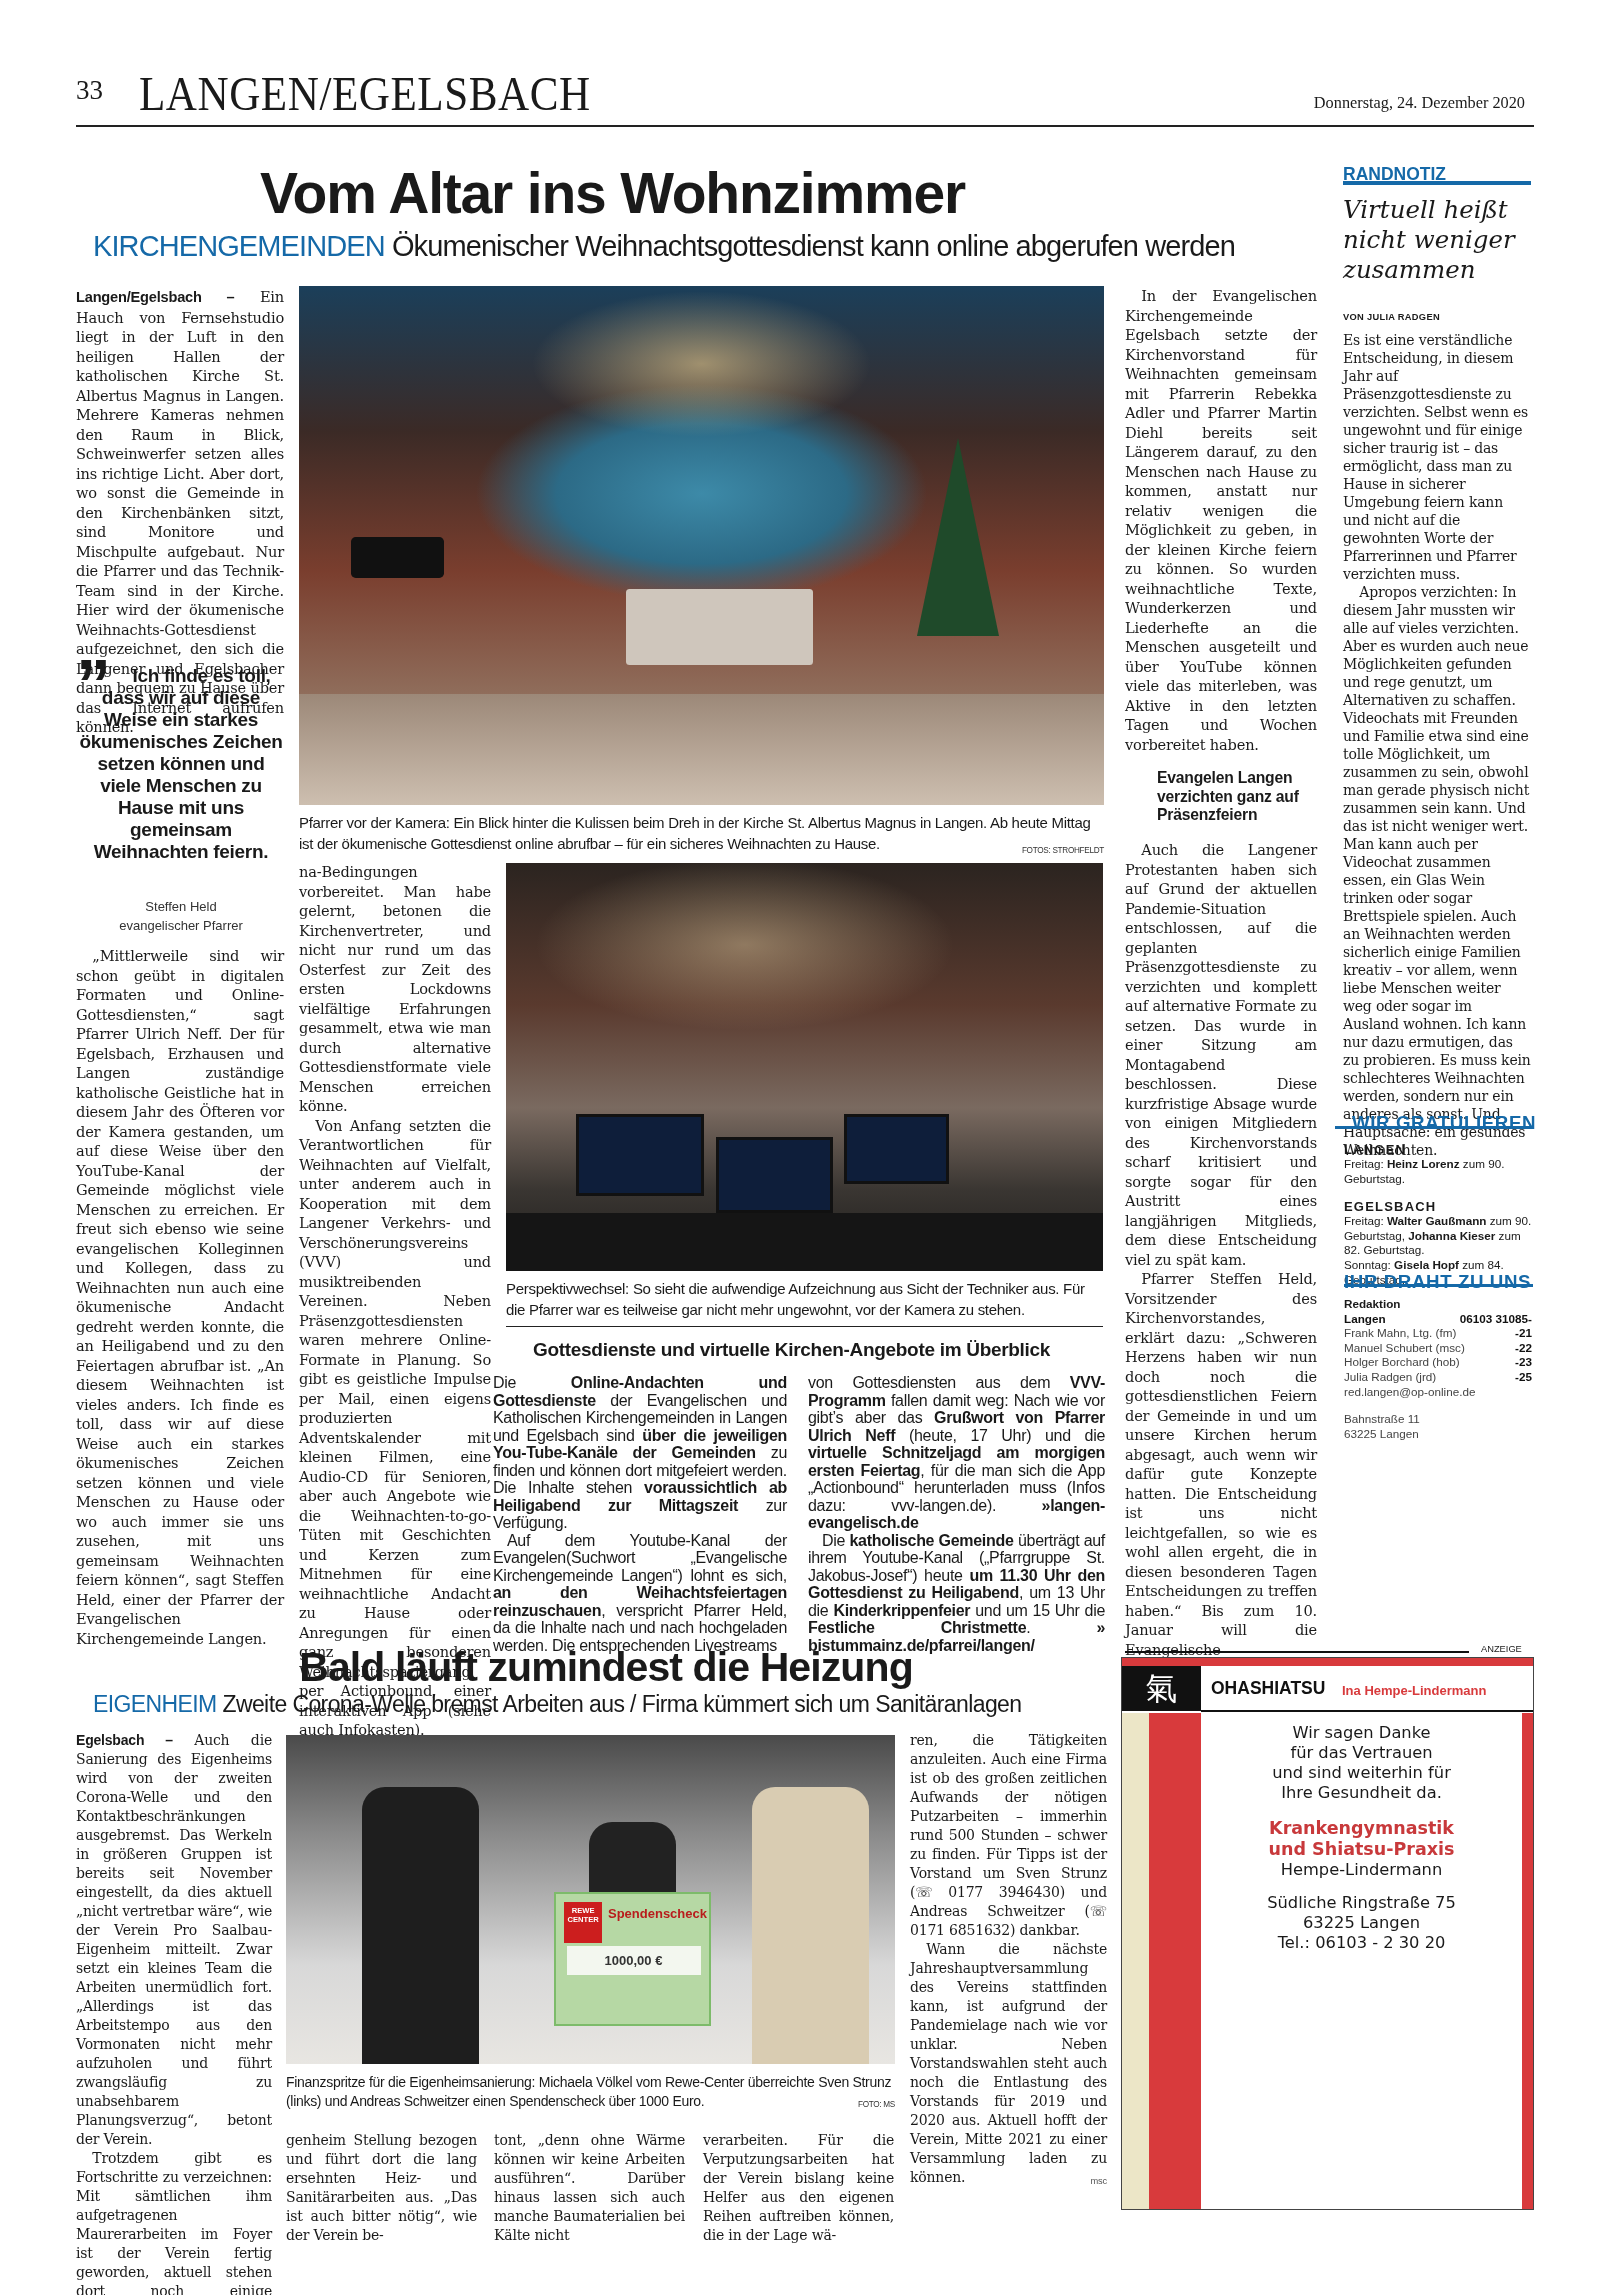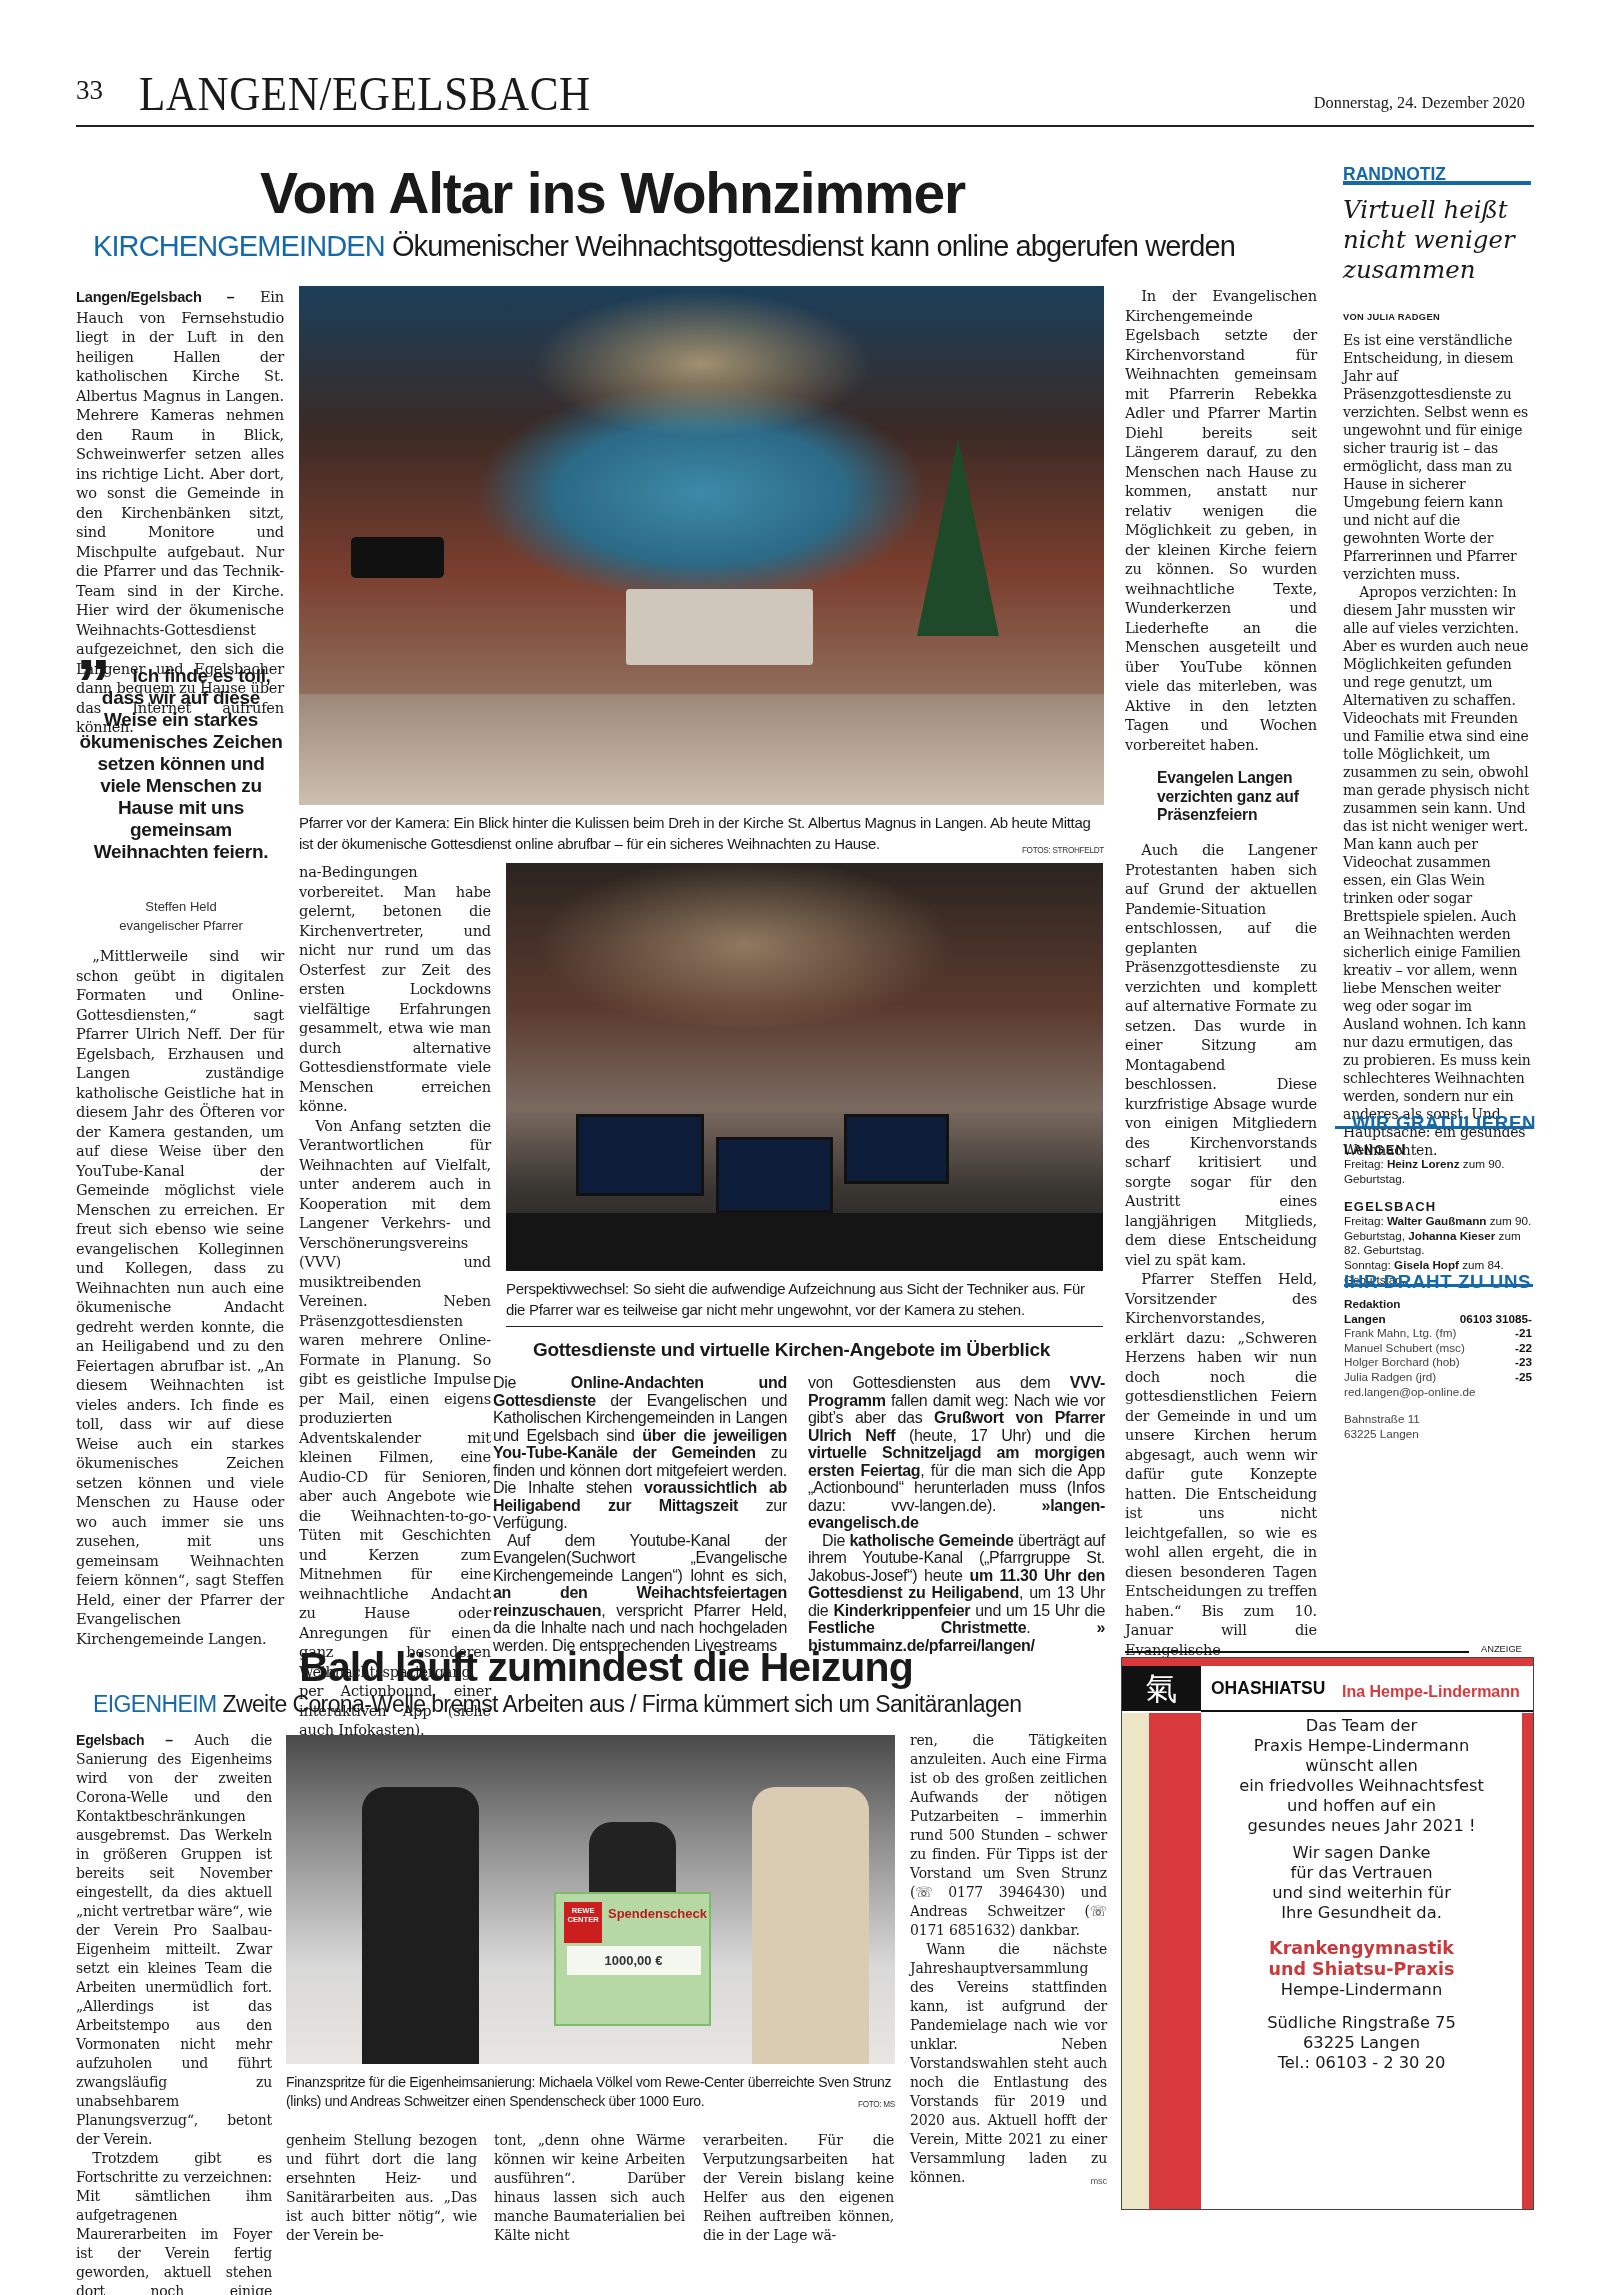--- a/index.html
+++ b/index.html
@@ -102,21 +102,21 @@
   .info2-title { font-family: "Liberation Sans", sans-serif; font-weight: bold; color: #1569a8; font-size: 15px; }
   .info2-text { font-family: "Liberation Sans", sans-serif; font-size: 13px; line-height: 15.7px; }
 
   
   .ad-label-line { left: 1125px; top: 1651px; width: 344px; height: 1.7px; background: #111; }
   .ad-label { left: 1481px; top: 1644px; font-family: "Liberation Sans", sans-serif; font-size: 9.3px; }
   .ad { left: 1121px; top: 1657px; width: 413px; height: 553px; border: 0.6px solid #444; background: #fff; overflow: hidden; }
   .ad .top-red { left: 0; top: 0; width: 412px; height: 8.2px; background: #d83a3c; }
   .ad .logo-box { left: 0; top: 8.2px; width: 79px; height: 45px; background: #111; color: #fff; font-size: 31.5px; text-align: center; line-height: 45px; font-family: "DejaVu Serif", serif; }
   .ad .brand { left: 89px; top: 20.4px; font-family: "Liberation Sans", sans-serif; font-weight: bold; font-size: 17.5px; color: #111; }
-  .ad .owner { left: 220px; top: 24.5px; font-family: "Liberation Sans", sans-serif; font-weight: bold; font-size: 16px; color: #d83a3c; }
+  .ad .owner { left: 220px; top: 24.5px; font-family: "Liberation Sans", sans-serif; font-weight: bold; font-size: 13px; color: #d83a3c; }
   .ad .under-rule { left: 79px; top: 52px; width: 332px; height: 2.3px; background: #111; }
   .ad .stripe-cream { left: 0; top: 55px; width: 27px; height: 498px; background: #ece6c7; }
   .ad .stripe-red { left: 27px; top: 55px; width: 52px; height: 498px; background: #d83a3c; }
   .ad .stripe-red-r { left: 400px; top: 55px; width: 11.7px; height: 498px; background: #d83a3c; }
   .ad .ad-body { left: 79px; top: 58px; width: 321px; text-align: center; font-family: "DejaVu Sans", sans-serif; color: #1a1a1a; }
   .ad .greet { font-size: 16.3px; line-height: 20px; }
   .ad .thanks { font-size: 16.3px; line-height: 20px; margin-top: 7px; }
   .ad .praxis { font-family: "DejaVu Sans", sans-serif; font-weight: bold; color: #c8393b; font-size: 17.5px; line-height: 21px; margin-top: 15px; }
   .ad .name { font-size: 16.3px; line-height: 20px; }
   .ad .addr { font-size: 16.3px; line-height: 20px; margin-top: 13px; }
@@ -296,28 +296,20 @@
 <div class="abs ad">
   <div class="abs top-red"></div>
   <div class="abs logo-box">氣</div>
   <div class="abs brand">OHASHIATSU</div>
   <div class="abs owner">Ina Hempe-Lindermann</div>
   <div class="abs under-rule"></div>
   <div class="abs stripe-cream"></div>
   <div class="abs stripe-red"></div>
   <div class="abs stripe-red-r"></div>
   <div class="abs ad-body">
-    <div class="greet">
-      <div>Das Team der</div>
-      <div>Praxis  Hempe-Lindermann</div>
-      <div>wünscht allen</div>
-      <div>ein friedvolles Weihnachtsfest</div>
-      <div>und hoffen auf ein</div>
-      <div>gesundes neues Jahr 2021 !</div>
-    </div>
     <div class="thanks">
       <div>Wir sagen Danke</div>
       <div>für das Vertrauen</div>
       <div>und sind weiterhin für</div>
       <div>Ihre Gesundheit da.</div>
     </div>
     <div class="praxis">
       <div>Krankengymnastik</div>
       <div>und Shiatsu-Praxis</div>
     </div>

